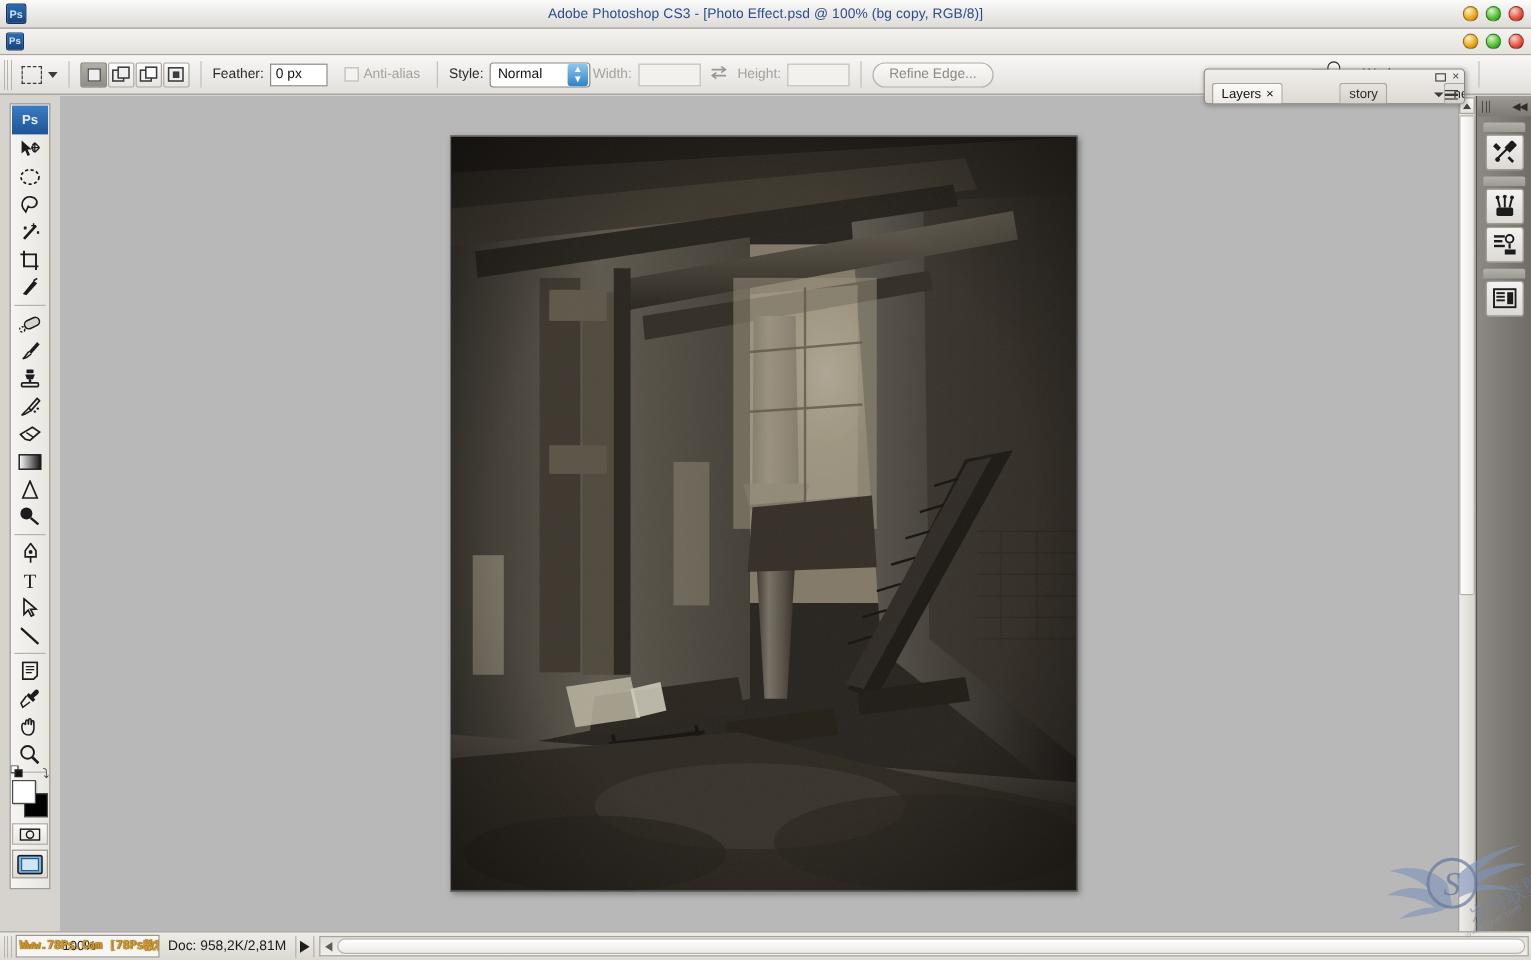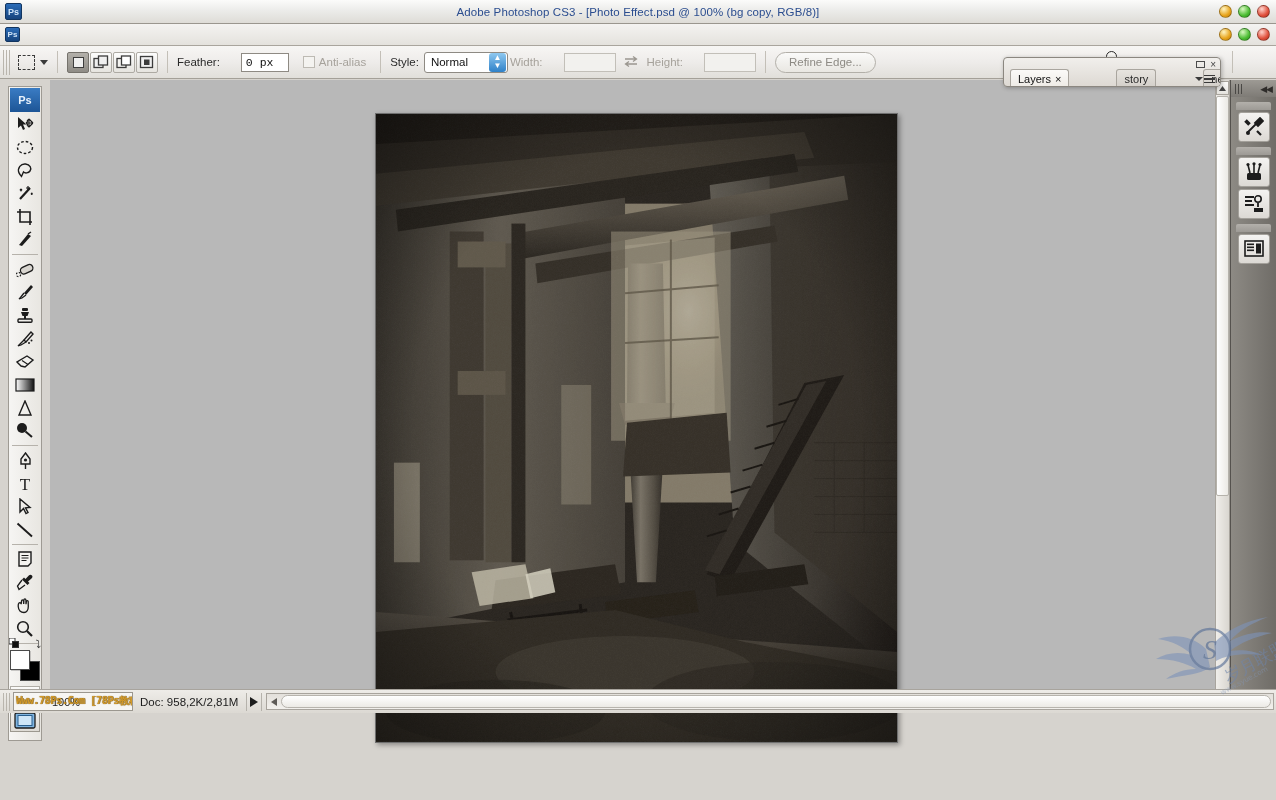--- a/index.html
+++ b/index.html
@@ -4,21 +4,21 @@
 <style>
   * { box-sizing: border-box; margin: 0; padding: 0; }
   html, body {
     width: 1276px; height: 800px;
     font-family: "Liberation Sans", sans-serif;
     font-size: 11px;
     overflow: hidden;
     background: #d6d3ce;
     -webkit-font-smoothing: antialiased;
   }
-  #app { position: relative; width: 1276px; height: 713px; }
+  #app { position: relative; width: 1276px; height: 800px; }
 
   
   .titlebar {
     position: absolute; left: 0; top: 0; width: 1276px; height: 24px;
     background: linear-gradient(to bottom, #fbfbfa 0%, #ececea 45%, #dedcd7 100%);
     border-bottom: 1px solid #9a968e;
     display: flex; align-items: center;
   }
   .ps-badge {
     width: 17px; height: 17px; margin-left: 5px; border-radius: 2px;
@@ -78,22 +78,22 @@
     width: 22px; height: 21px; border: 1px solid #adaaa3; border-radius: 2px;
     background: linear-gradient(to bottom,#fdfdfd,#e6e4df);
     display: flex; align-items: center; justify-content: center;
   }
   .sm.active { background: linear-gradient(to bottom,#b3b0aa,#8f8c86); border-color: #75726c; }
   .sq { width: 11px; height: 11px; border: 1.5px solid #3c3c3c; background: #efefef; }
   .opt-label { color: #2a2a2a; font-size: 11.5px; margin-right: 5px; }
   .opt-label.dim { color: #a6a29b; }
   .ti {
     height: 19px; border: 1px solid #8e8a83; background: #fff;
-    font-family: Liberation Mono, monospace; font-size: 11.5px;
-    padding: 0 4px; color: #111; margin-left: 16px;
+    font-family: Liberation Sans, sans-serif; font-size: 11.5px;
+    padding: 0 4px; color: #111;
   }
   .ti.dim { background: #f2f1ee; border-color: #c2bfb8; }
   .chk {
     width: 12px; height: 12px; border: 1px solid #bdbab3;
     background: #f4f3f0; margin-right: 4px;
   }
   .styledrop {
     display: flex; align-items: center; height: 21px;
     border: 1px solid #8e8a83; border-radius: 3px; background: #fff;
     overflow: hidden;

